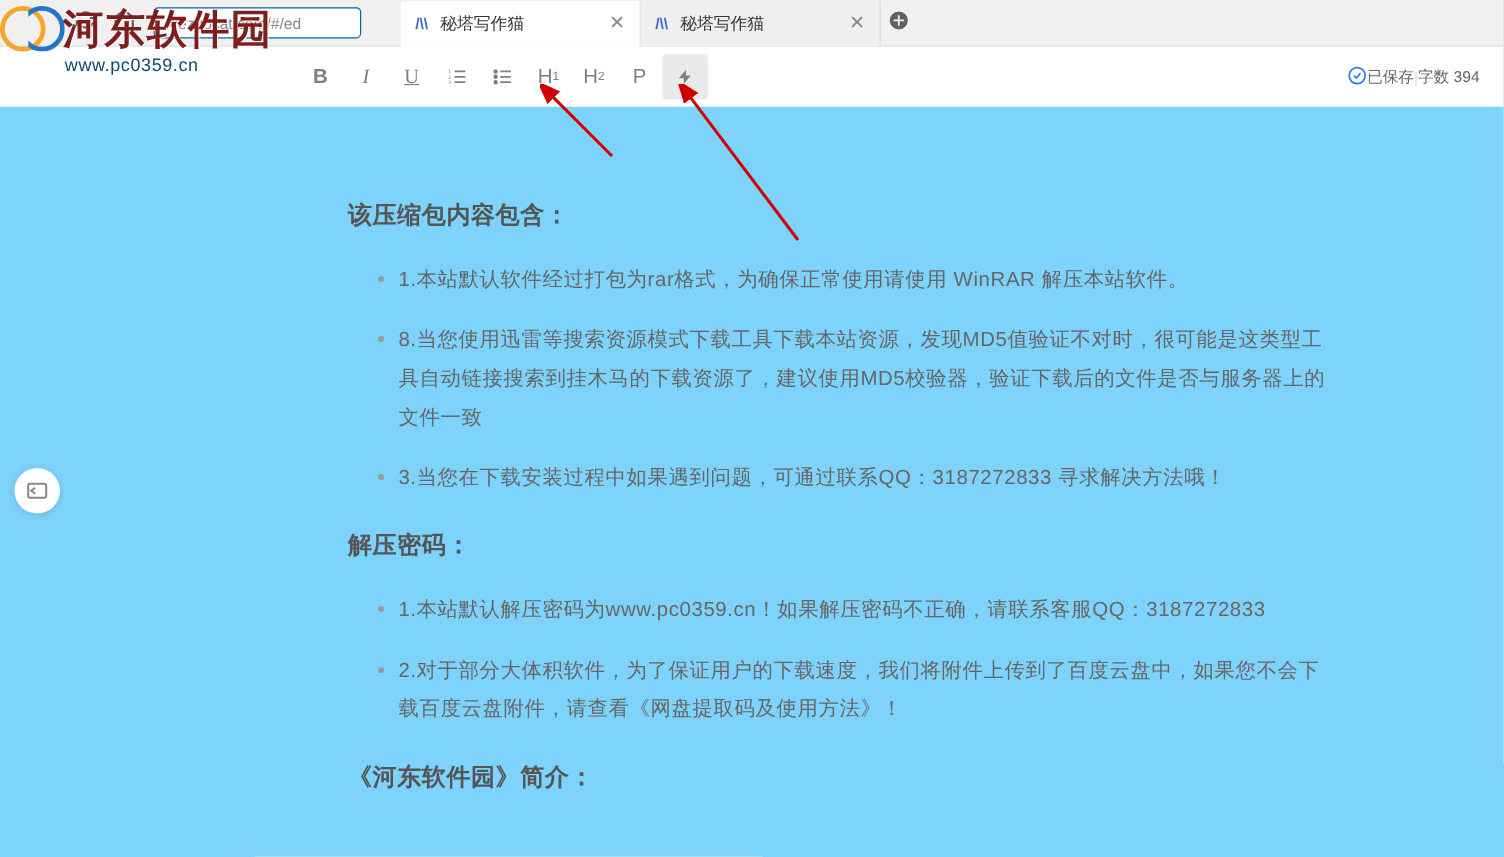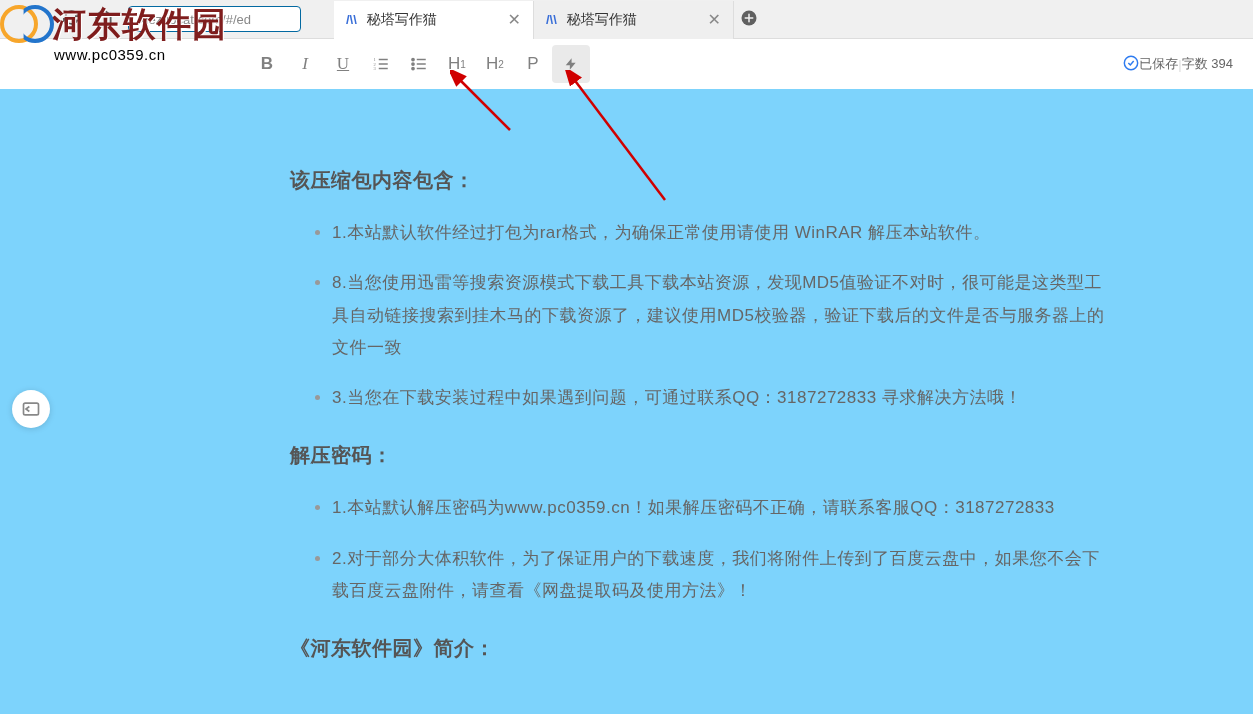--- a/index.html
+++ b/index.html
@@ -36,21 +36,21 @@
 .doc-wrapper li { margin-bottom: 18px; color: #666; }
 .doc-wrapper li::marker { color: #999; }
 
 .logo-overlay { position: absolute; top: 0; left: 0; z-index: 100; }
 .logo-overlay .logo-main { display: flex; align-items: center; }
 .logo-rings { position: relative; width: 52px; height: 50px; }
 .ring { position: absolute; border-radius: 50%; border: 4px solid; }
 .ring1 { width: 38px; height: 38px; border-color: #f7a62b; top: 5px; left: 0; }
 .ring2 { width: 38px; height: 38px; border-color: #2375cc; top: 5px; left: 16px; clip-path: polygon(20% 0, 100% 0, 100% 100%, 20% 100%); }
 .logo-text { font-size: 34px; font-weight: bold; color: #7f1d1d; letter-spacing: 1px; font-family: "Microsoft YaHei"; text-shadow: 1px 1px 0 #fff; }
-.logo-url { font-size: 15px; color: #000000; font-family: Arial; margin-top: -4px; margin-left: 54px; letter-spacing: 0.5px; }
+.logo-url { font-size: 15px; color: #0c4a6e; font-family: Arial; margin-top: -4px; margin-left: 54px; letter-spacing: 0.5px; }
 
 .side-toggle { position: absolute; left: 12px; top: 390px; width: 38px; height: 38px; border-radius: 50%; background: #fff; box-shadow: 0 1px 6px rgba(0,0,0,0.15); display: flex; align-items: center; justify-content: center; cursor: pointer; color: #888; z-index: 50; }
 
 .annotation-arrow { position: absolute; z-index: 60; pointer-events: none; }
 </style>
 </head>
 <body>
 
 <div class="browser-bar">
   <div class="nav-group">

